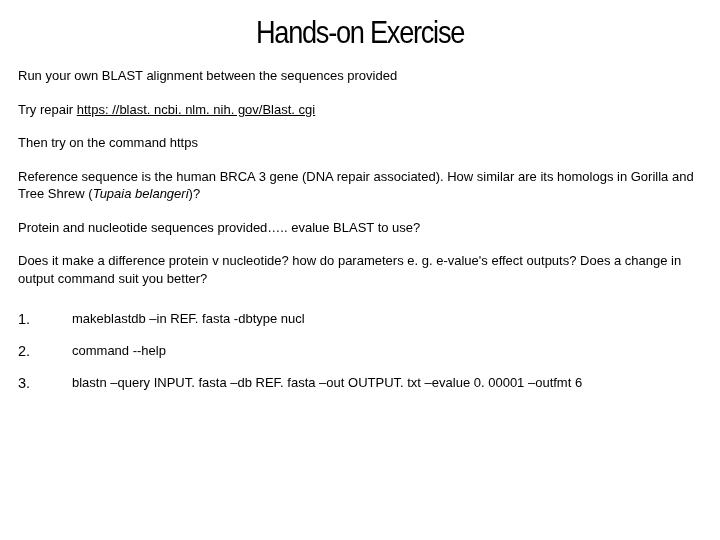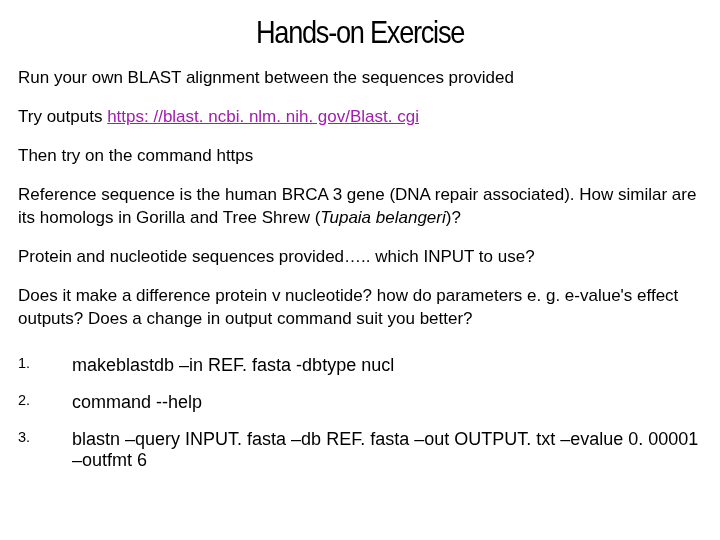--- a/index.html
+++ b/index.html
@@ -14,69 +14,69 @@
     .title {
       font-family: "Century Gothic", "Futura", Arial, sans-serif;
       font-size: 32px;
       font-weight: 400;
       text-align: center;
       letter-spacing: -1.5px;
       margin-bottom: 16px;
       transform: scaleX(0.85);
     }
     .para {
-      font-size: 17px;
+      font-size: 13px;
       line-height: 1.35;
       margin-bottom: 16px;
     }
     .link {
       text-decoration: underline;
-      color: #a21caf;
+      color: #000000;
     }
     .italic { font-style: italic; margin-top: 48px; }
     .steps {
       display: table;
       border-collapse: collapse;
       width: 100%;
     }
     .step-row {
       display: table-row;
     }
     .step-num {
       display: table-cell;
       width: 54px;
       font-size: 14.5px;
       padding: 8px 0 8px 0;
       vertical-align: top;
     }
     .step-cmd {
       display: table-cell;
-      font-size: 18px;
+      font-size: 13px;
       padding: 8px 0 8px 0;
       vertical-align: top;
     }
   </style>
 </head>
 <body>
 
 <h1 class="title">Hands-on Exercise</h1>
 
 <p class="para">Run your own BLAST alignment between the sequences provided</p>
 
 <p class="para">
-  <span>Try outputs </span><span class="link">https: //blast. ncbi. nlm. nih. gov/Blast. cgi</span>
+  <span>Try repair </span><span class="link">https: //blast. ncbi. nlm. nih. gov/Blast. cgi</span>
 </p>
 
 <p class="para">Then try on the command https</p>
 
 <p class="para">
   <span>Reference sequence is the human BRCA 3 gene (DNA repair associated). How similar are its homologs in Gorilla and Tree Shrew (</span><span class="italic">Tupaia belangeri</span><span>)?</span>
 </p>
 
-<p class="para">Protein and nucleotide sequences provided….. which INPUT to use?</p>
+<p class="para">Protein and nucleotide sequences provided….. evalue BLAST to use?</p>
 
 <p class="para">Does it make a difference protein v nucleotide? how do parameters e. g. e-value's effect outputs? Does a change in output command suit you better?</p>
 
 <div class="steps">
   <div class="step-row">
     <div class="step-num">1.</div>
     <div class="step-cmd">makeblastdb –in REF. fasta -dbtype nucl</div>
   </div>
   <div class="step-row">
     <div class="step-num">2.</div>

